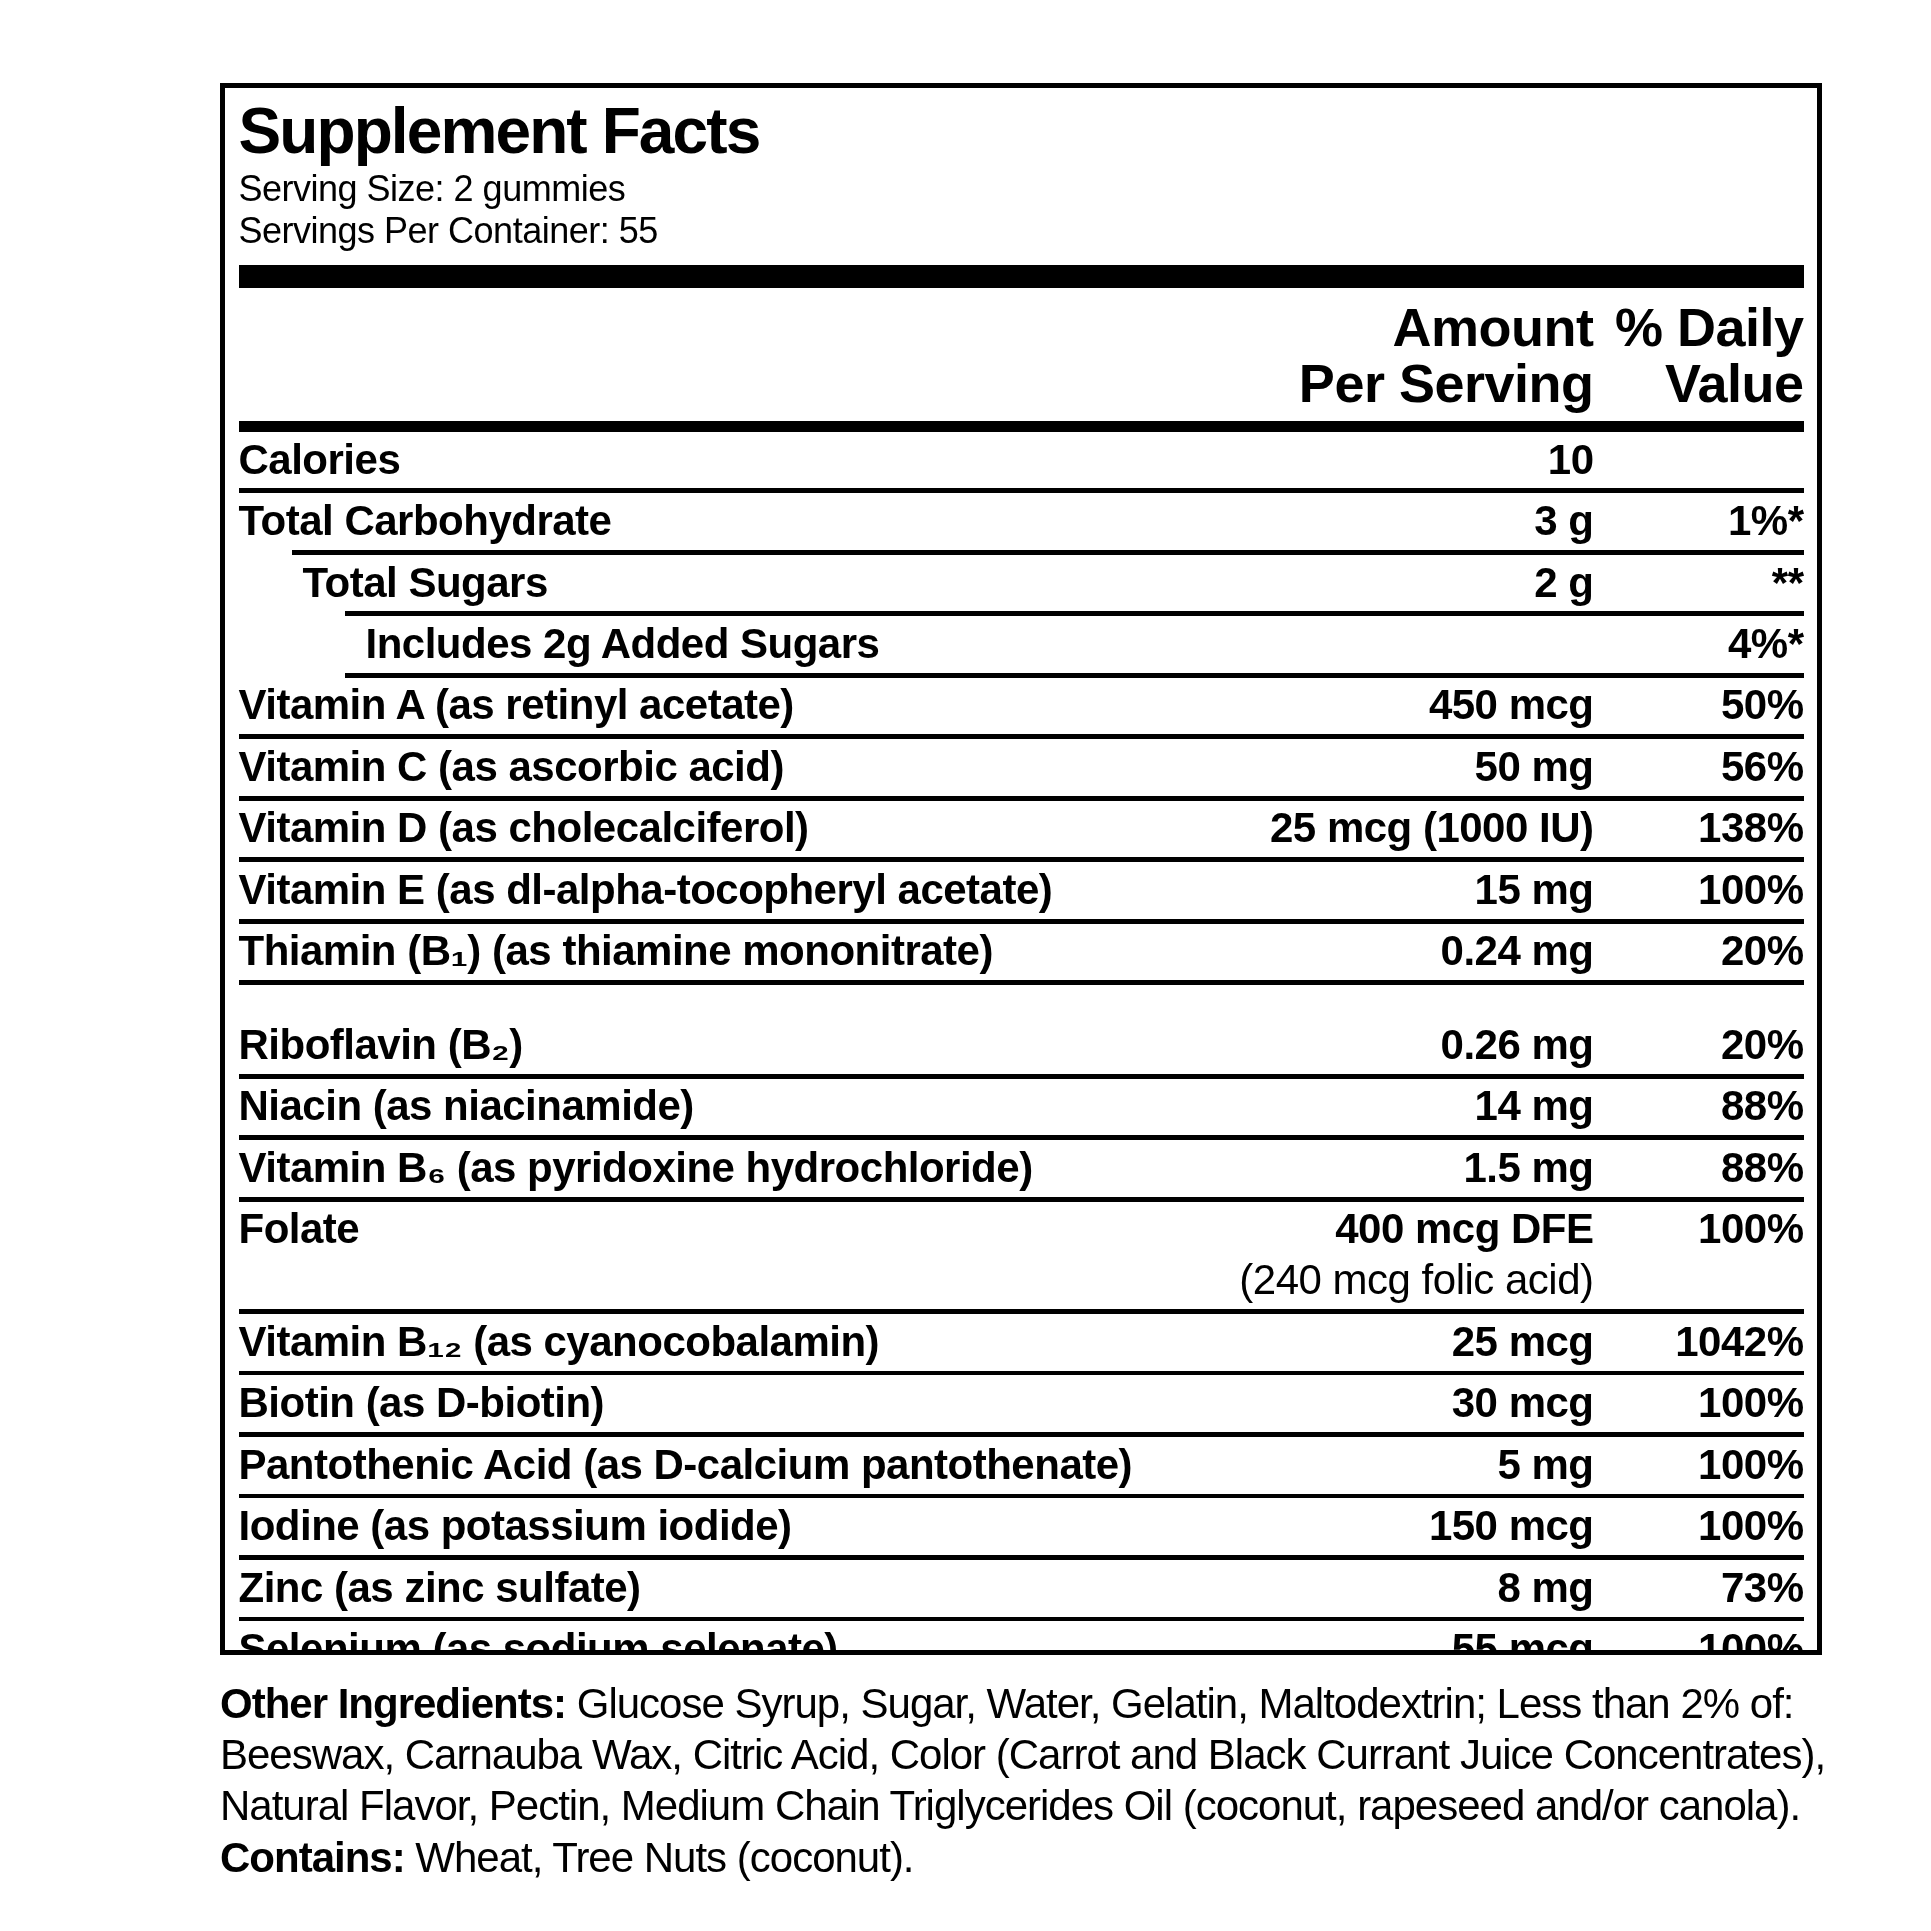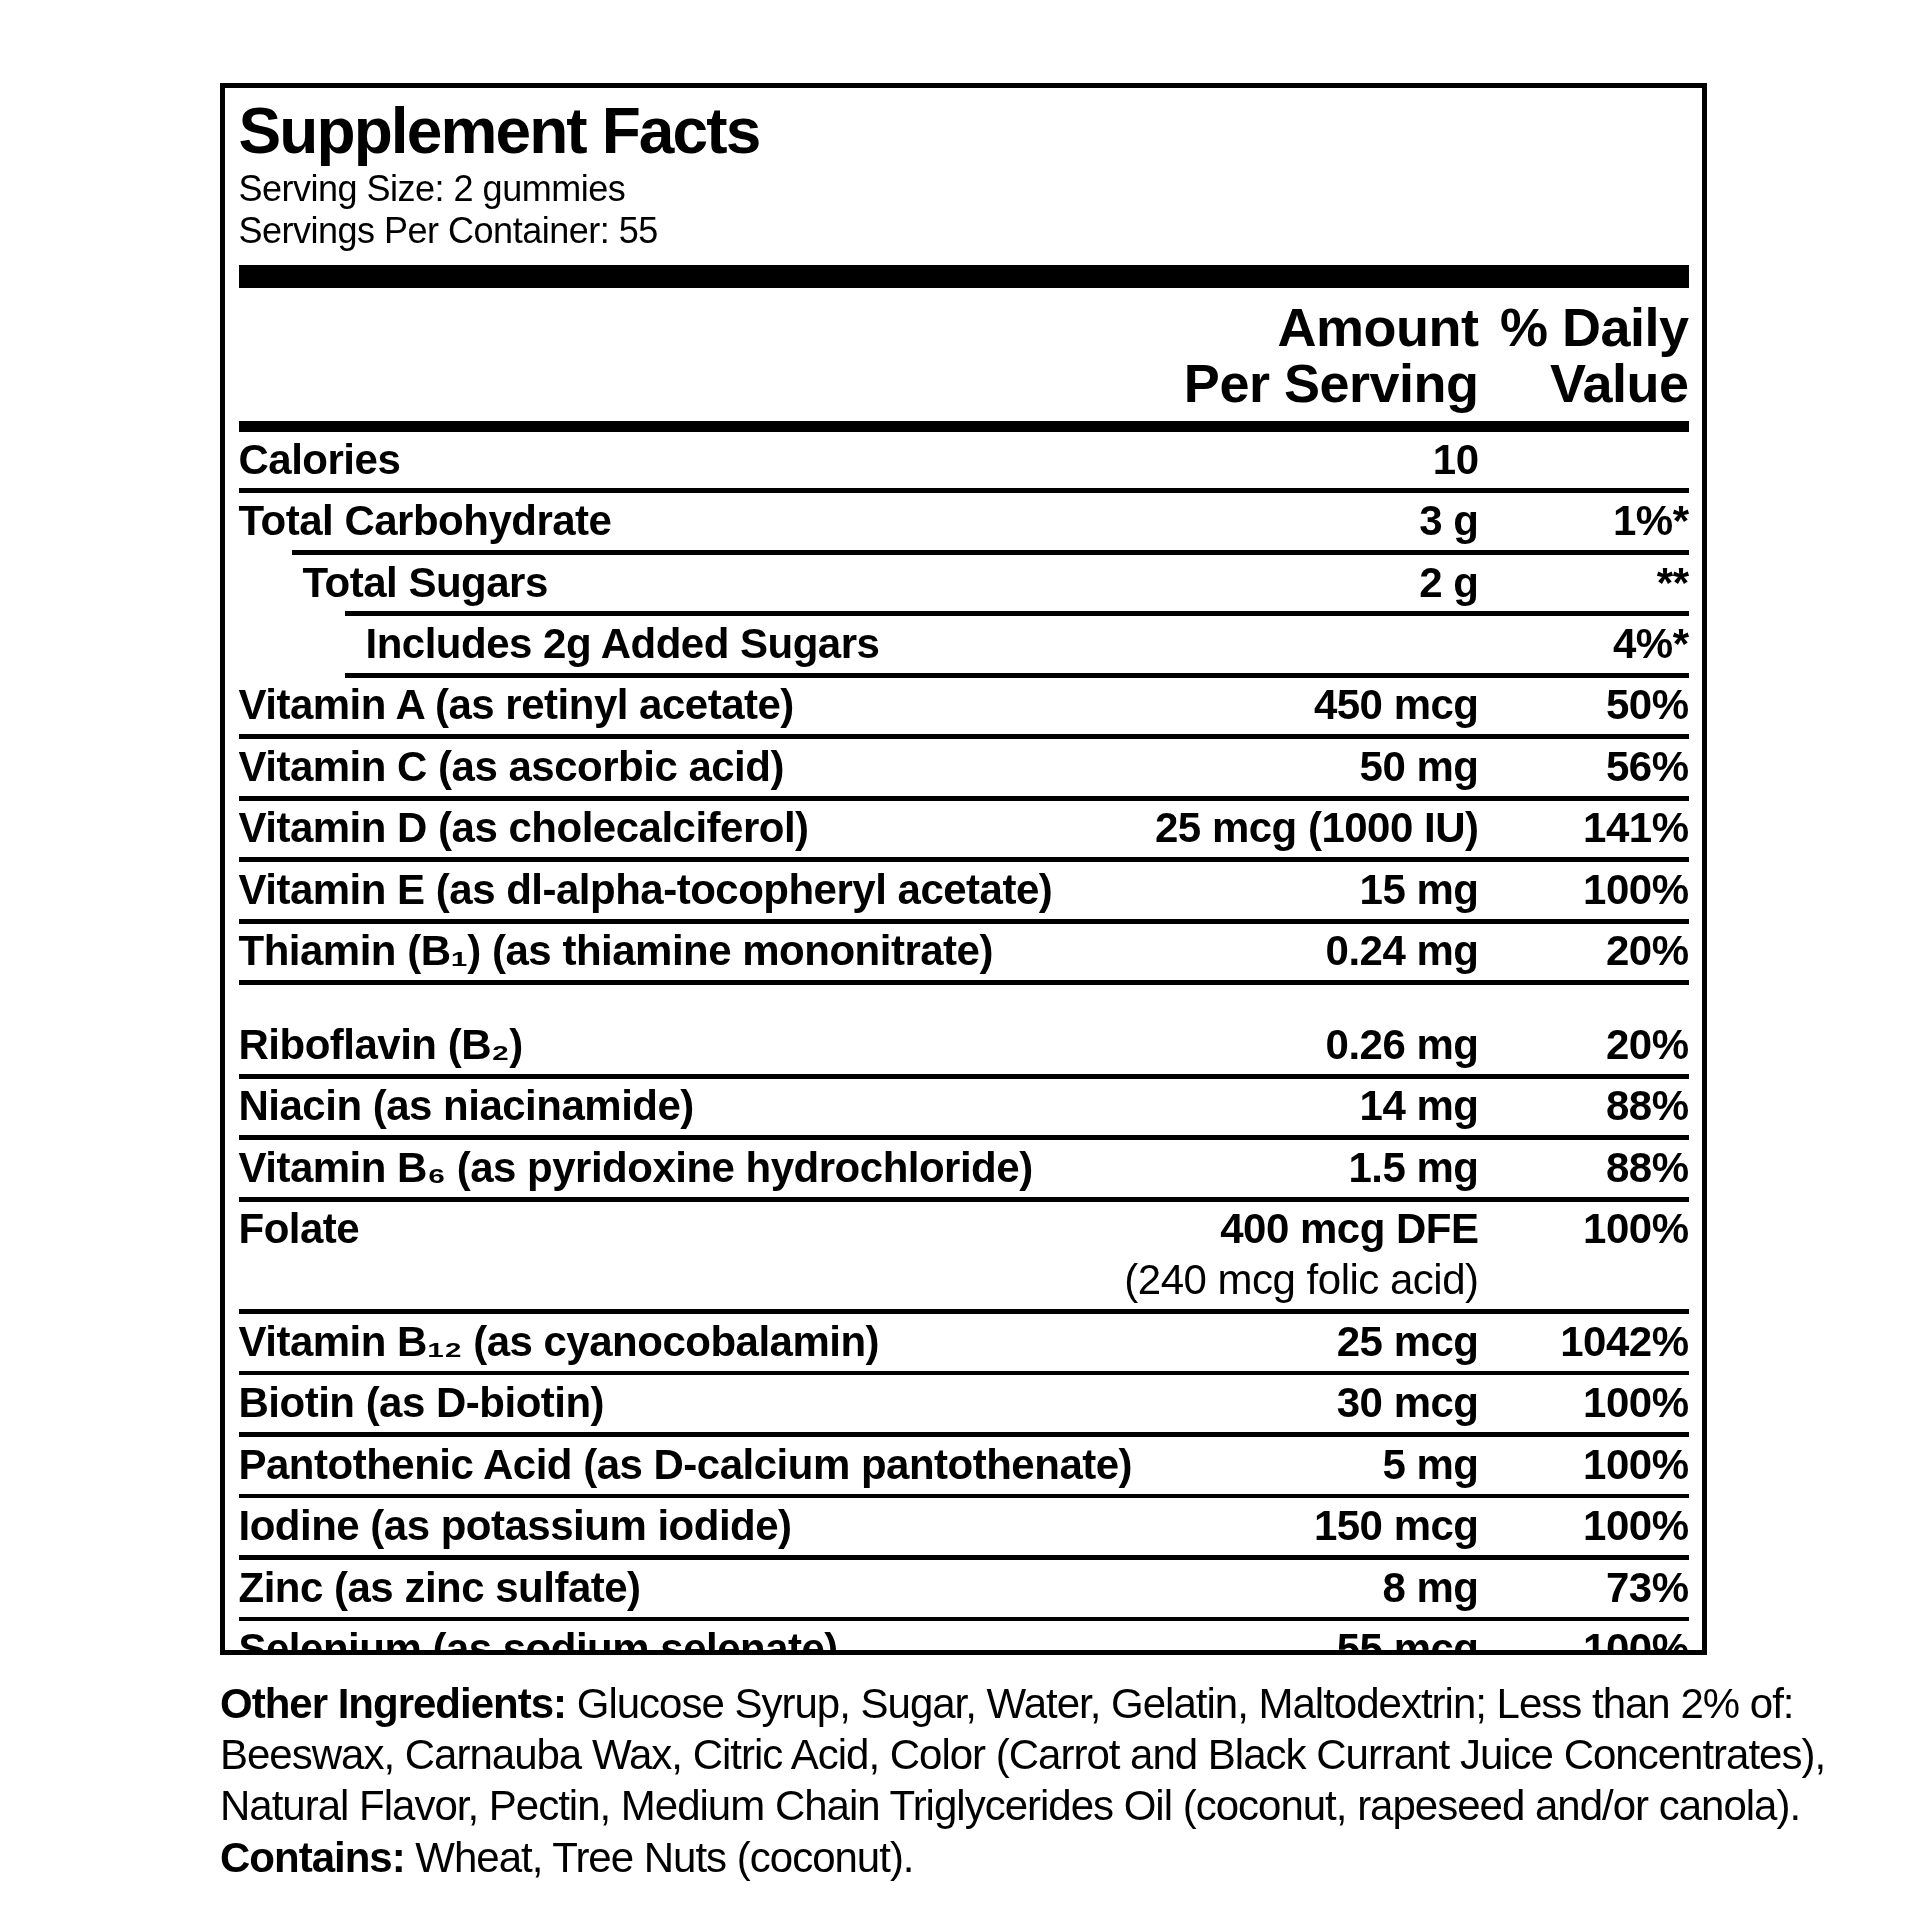--- a/index.html
+++ b/index.html
@@ -2,21 +2,21 @@
 <html><head>
 <meta charset="utf-8">
 <style>
   html,body{margin:0;padding:0;}
   body{
     width:1931px;height:1931px;position:relative;background:#ffffff;
     font-family:"Liberation Sans","DejaVu Sans",sans-serif;color:#000;
     -webkit-font-smoothing:antialiased;
   }
   .panel{
-    position:absolute;left:220px;top:83px;width:1487px;height:1572px;
+    position:absolute;left:220px;top:83px;width:1602px;height:1572px;
     border:5.8px solid #000;box-sizing:border-box;background:#fff;
     padding:7.7px 13.5px 0 13.5px;overflow:hidden;
   }
   .panel-title{
     font-size:64px;font-weight:bold;letter-spacing:-1.9px;line-height:1.04;
     margin:1.9px 0 3.9px 0;
   }
   .serving-line{font-size:36px;line-height:1.18;letter-spacing:-0.5px;}
   .bar-thick{height:23px;background:#000;margin-top:11.6px;}
   .bar-thick-bottom{height:23px;background:#000;margin-top:3.9px;}
@@ -101,21 +101,21 @@
       <div class="sep" style="margin-left: 0px;"></div>
       <div class="nrow">
         <span class="nname" style="padding-left: 0px;">Vitamin C (as ascorbic acid)</span>
         <span class="namt">50 mg</span>
         <span class="ndv">56%</span>
       </div>
       <div class="sep" style="margin-left: 0px;"></div>
       <div class="nrow">
         <span class="nname" style="padding-left: 0px;">Vitamin D (as cholecalciferol)</span>
         <span class="namt">25 mcg (1000 IU)</span>
-        <span class="ndv">141%</span>
+        <span class="ndv">138%</span>
       </div>
       <div class="sep" style="margin-left: 0px;"></div>
       <div class="nrow">
         <span class="nname" style="padding-left: 0px;">Vitamin E (as dl-alpha-tocopheryl acetate)</span>
         <span class="namt">15 mg</span>
         <span class="ndv">100%</span>
       </div>
       <div class="sep" style="margin-left: 0px;"></div>
       <div class="nrow">
         <span class="nname" style="padding-left: 0px;">Thiamin (B₁) (as thiamine mononitrate)</span>

